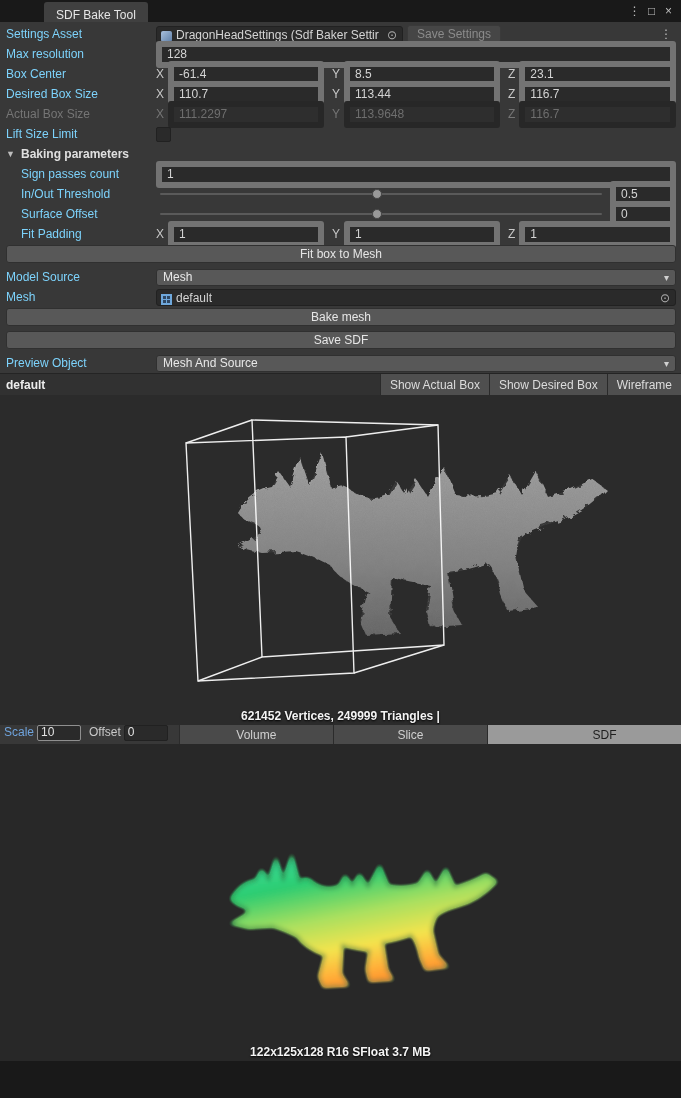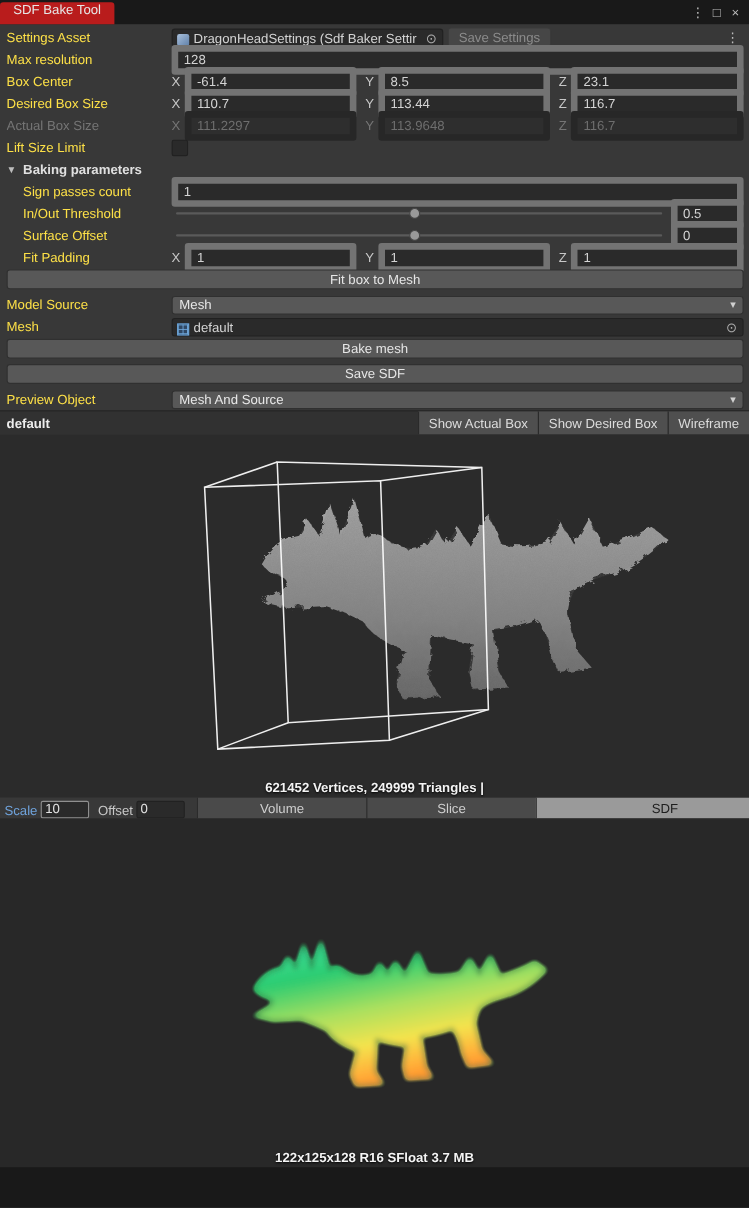--- a/index.html
+++ b/index.html
@@ -1,28 +1,28 @@
 <!DOCTYPE html>
 <html><head>
 <meta charset="utf-8">
 <style>
   html,body{margin:0;padding:0;background:#222;}
   .window{width:681px;height:1098px;background:#383838;color:#C8C8C8;
     font:12px "Liberation Sans",sans-serif;position:relative;overflow:hidden;
     display:flex;flex-direction:column;user-select:none;}
   
   .tabbar{height:22px;background:#191919;display:flex;align-items:flex-end;flex:none;}
-  .tab{height:20px;background:#b91c1c;padding:0 12px;display:flex;align-items:flex-start;
-    color:#E6E6E6;border-radius:3px 3px 0 0;}
+  .tab{height:20px;background:#404040;padding:0 12px;display:flex;align-items:flex-end;
+    color:#E6E6E6;border-radius:3px 3px 0 0;margin-left:44px;}
   .win-icons{margin-left:auto;display:flex;align-items:center;height:22px;color:#BDBDBD;padding-right:4px;}
   .win-icon{width:17px;text-align:center;font-size:12px;}
   
   .rows{padding-top:2px;flex:none;}
   .row{display:flex;align-items:center;height:20px;padding:0 5px 0 6px;gap:4px;}
-  .lbl{flex:0 0 146px;color:#fde047;white-space:nowrap;overflow:hidden;}
+  .lbl{flex:0 0 146px;color:#7dd3fc;white-space:nowrap;overflow:hidden;}
   .indent .lbl{padding-left:15px;box-sizing:border-box;}
   .field{background:#2A2A2A;border:6px solid #737373;border-radius:3px;height:15px;line-height:14px;
     padding:0 5px;color:#D4D4D4;flex:1;min-width:0;white-space:nowrap;overflow:hidden;}
   .vec{display:flex;flex:1;gap:8px;min-width:0;}
   .vcomp{display:flex;flex:1;align-items:center;gap:4px;min-width:0;}
   .axis{color:#C8C8C8;}
   .disabled .lbl,.disabled .axis{color:#757575;}
   .disabled .field{color:#6E6E6E;background:#2E2E2E;border-color:#272727;}
   .checkbox{width:13px;height:13px;background:#2A2A2A;border:1px solid #212121;border-radius:2px;flex:none;}
   .foldrow{font-weight:bold;color:#E0E0E0;}
@@ -61,21 +61,21 @@
   .pt-name{color:#EDEDED;font-weight:bold;}
   .pt-buttons{margin-left:auto;display:flex;height:21px;}
   .pt-btn{background:#4F4F4F;border-left:1px solid #2A2A2A;color:#DCDCDC;
     display:flex;align-items:center;padding:0 9px;}
   
   .mesh-preview{height:330px;background:#2B2B2B;position:relative;flex:none;overflow:hidden;}
   .sdf-preview{height:317px;background:#282828;position:relative;flex:none;overflow:hidden;}
   .preview-caption{position:absolute;left:0;right:0;bottom:2px;text-align:center;color:#F4F4F4;
     font-weight:bold;text-shadow:0 1px 2px #000;}
   
-  .controls{height:19px;display:flex;align-items:flex-end;background:#383838;
+  .controls{height:19px;display:flex;align-items:flex-start;background:#383838;
     padding-left:4px;gap:3px;flex:none;}
   .scale-lbl{color:#6FA3DC;flex:none;}
   .small-field{width:36px;flex:none;background:#2A2A2A;border:1px solid #8F8F8F;border-radius:2px;
     height:14px;line-height:13px;padding:0 3px;color:#E2E2E2;}
   .small-field.plain{border-color:#212121;}
   .offset-lbl{color:#C8C8C8;margin-left:5px;flex:none;}
   .view-tabs{flex:1;display:flex;height:19px;margin-left:8px;}
   .vtab{flex:1;background:#4A4A4A;border-left:1px solid #2B2B2B;color:#CFCFCF;
     display:flex;align-items:center;justify-content:center;}
   .vtab.active{background:#9A9A9A;color:#1E1E1E;padding-left:40px;}

